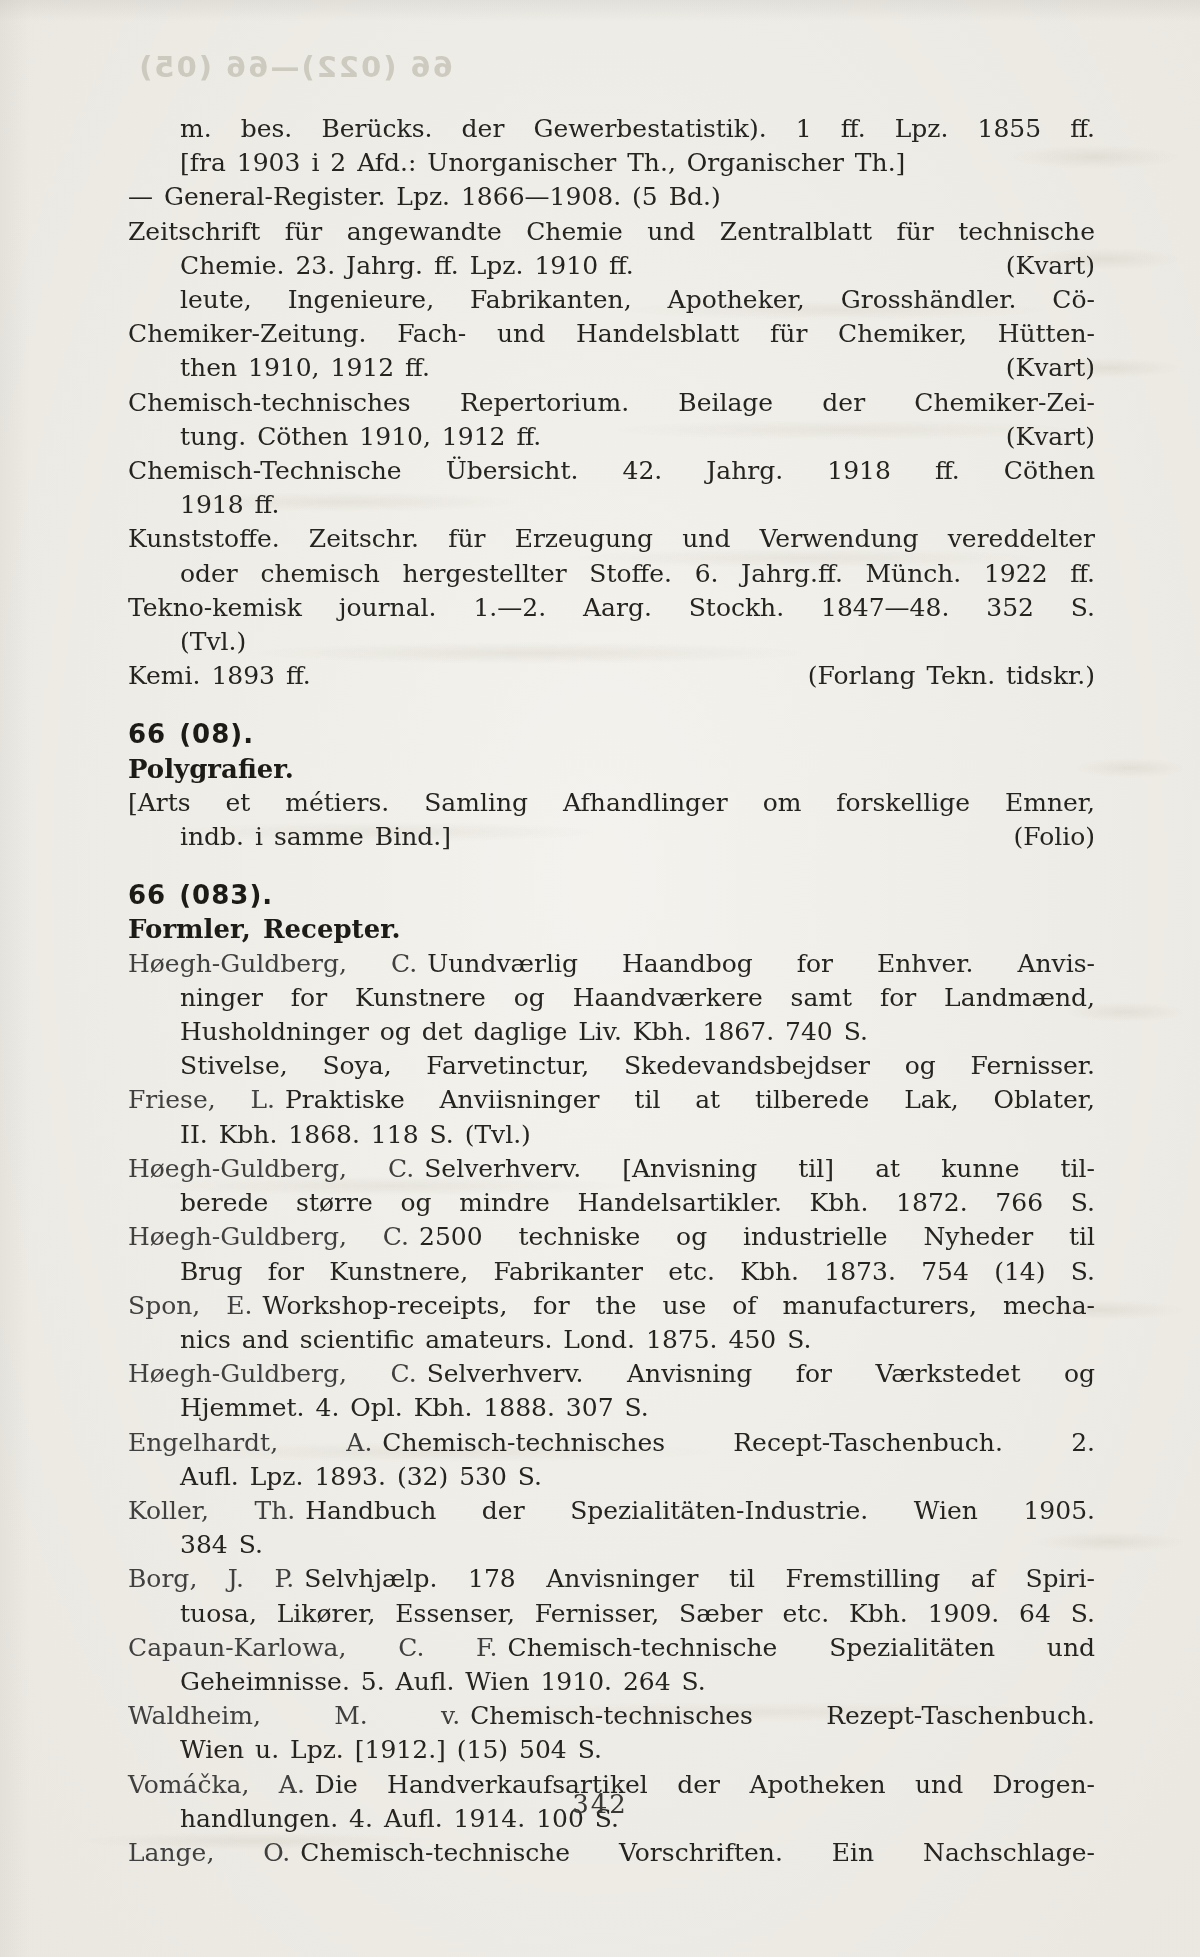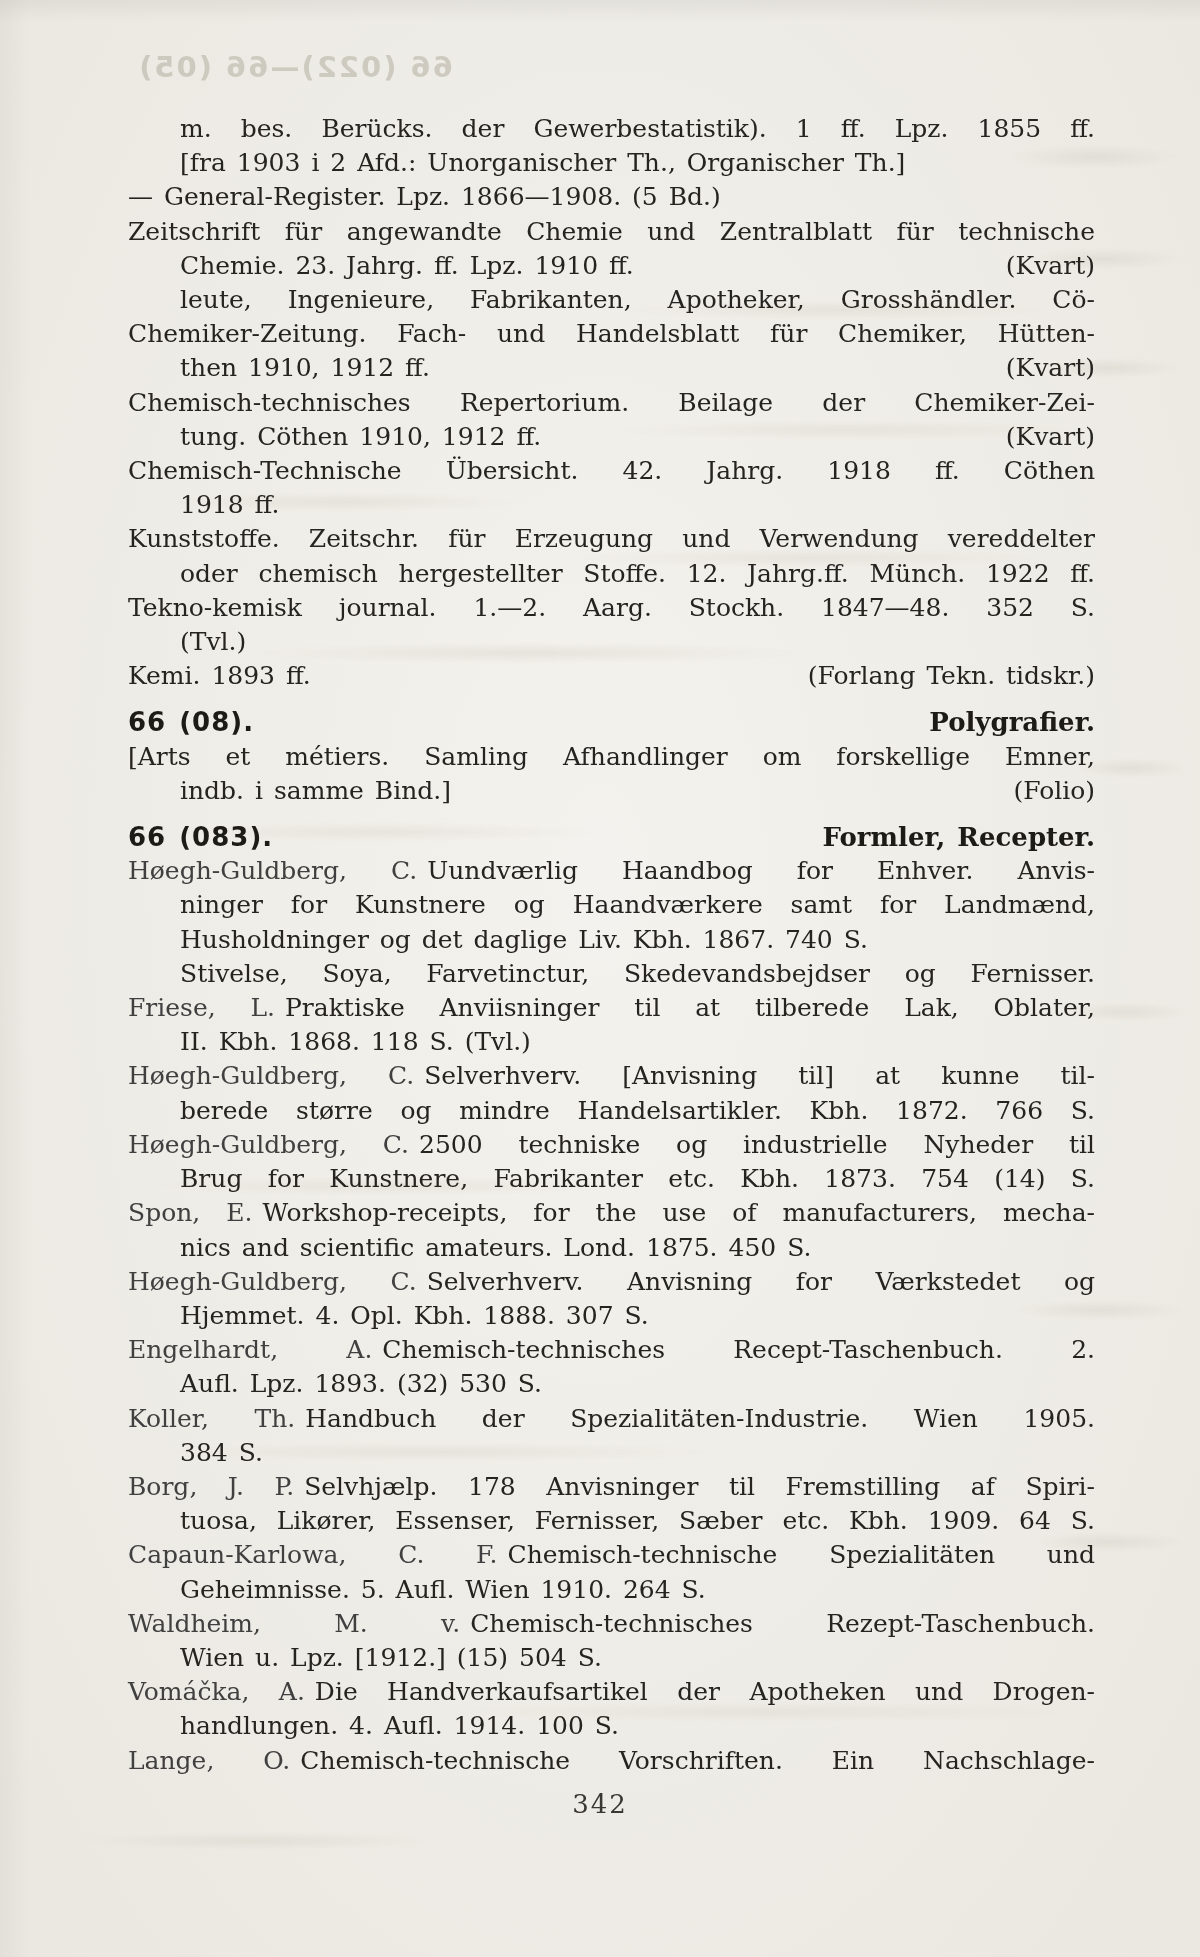--- a/index.html
+++ b/index.html
@@ -56,21 +56,21 @@
     white-space:nowrap;
   }
   .page-text{position:absolute;left:128px;top:112px;width:967px;}
   .line{
     font-size:25px;line-height:34.2px;color:#262420;word-spacing:3px;
   }
   .ind{padding-left:52px;}
   .just{text-align:justify;text-align-last:justify;}
   .split{display:flex;justify-content:space-between;text-align:center;}
   .split .rt{flex:none;white-space:nowrap;}
-  .head{display:flex;justify-content:space-between;margin-top:12px;}
+  .head{display:flex;justify-content:space-between;margin-top:24px;flex-direction:column;}
   .heading-num{
     font-family:"DejaVu Sans","Liberation Sans",sans-serif;
     font-size:26px;font-weight:bold;letter-spacing:1px;color:#1d1b16;
   }
   .heading-title{font-size:26px;font-weight:bold;color:#1d1b16;}
   .author{font-weight:normal;margin-right:10px;color:#404040;}
   .page-number{
     position:absolute;left:0;right:0;top:1789px;text-align:center;
     font-size:26px;color:#3a3834;letter-spacing:2px;
   }
@@ -99,21 +99,21 @@
       <span class="rt">(Kvart)</span>
     </div>
     <div class="line just"><span class="lt">Chemisch-technisches Repertorium. Beilage der Chemiker-Zei-</span></div>
     <div class="line ind split">
       <span class="lt">tung. Cöthen 1910, 1912 ff.</span>
       <span class="rt">(Kvart)</span>
     </div>
     <div class="line just"><span class="lt">Chemisch-Technische Übersicht. 42. Jahrg. 1918 ff. Cöthen</span></div>
     <div class="line ind"><span class="lt">1918 ff.</span></div>
     <div class="line just"><span class="lt">Kunststoffe. Zeitschr. für Erzeugung und Verwendung vereddelter</span></div>
-    <div class="line ind just"><span class="lt">oder chemisch hergestellter Stoffe. 12. Jahrg.ff. Münch. 1922 ff.</span></div>
+    <div class="line ind just"><span class="lt">oder chemisch hergestellter Stoffe. 6. Jahrg.ff. Münch. 1922 ff.</span></div>
     <div class="line just"><span class="lt">Tekno-kemisk journal. 1.—2. Aarg. Stockh. 1847—48. 352 S.</span></div>
     <div class="line ind"><span class="lt">(Tvl.)</span></div>
     <div class="line split">
       <span class="lt">Kemi. 1893 ff.</span>
       <span class="rt">(Forlang Tekn. tidskr.)</span>
     </div>
     <div class="line head">
       <span class="heading-num">66 (08).</span>
       <span class="heading-title">Polygrafier.</span>
     </div>

